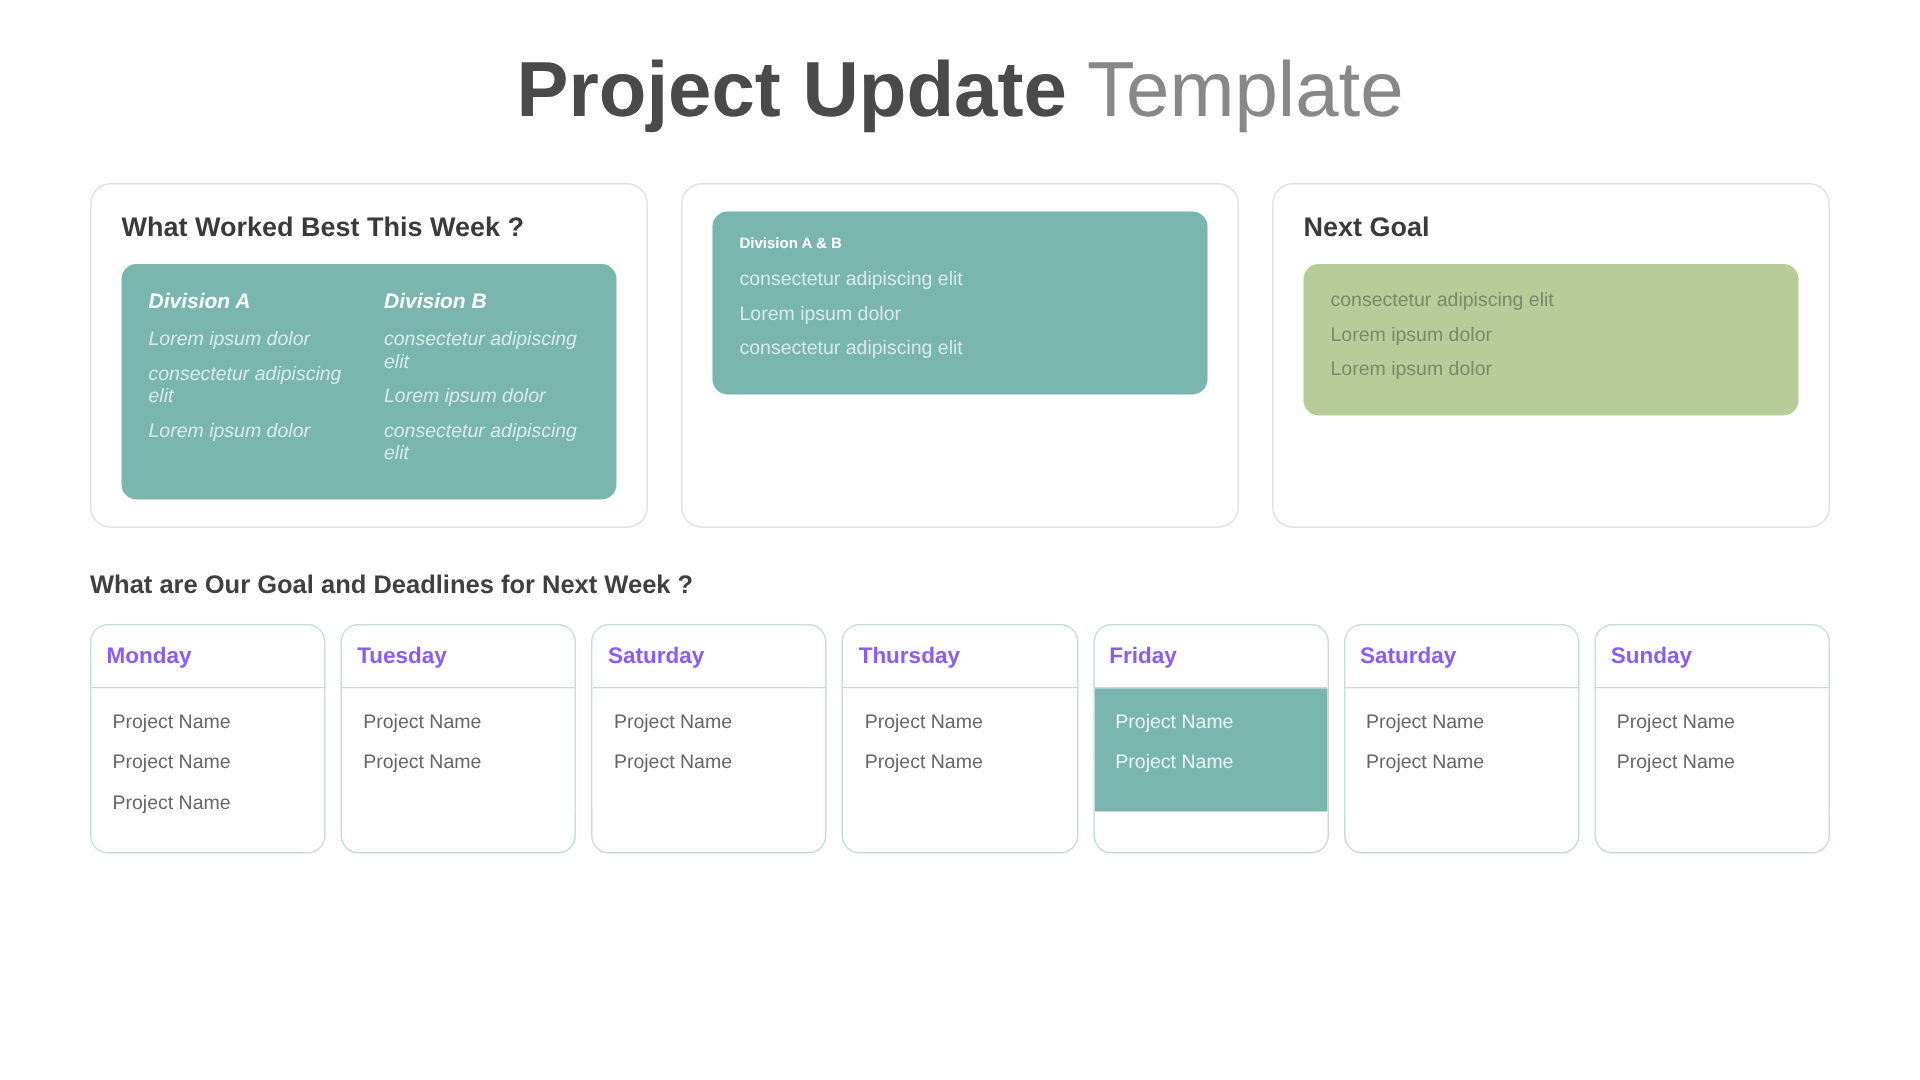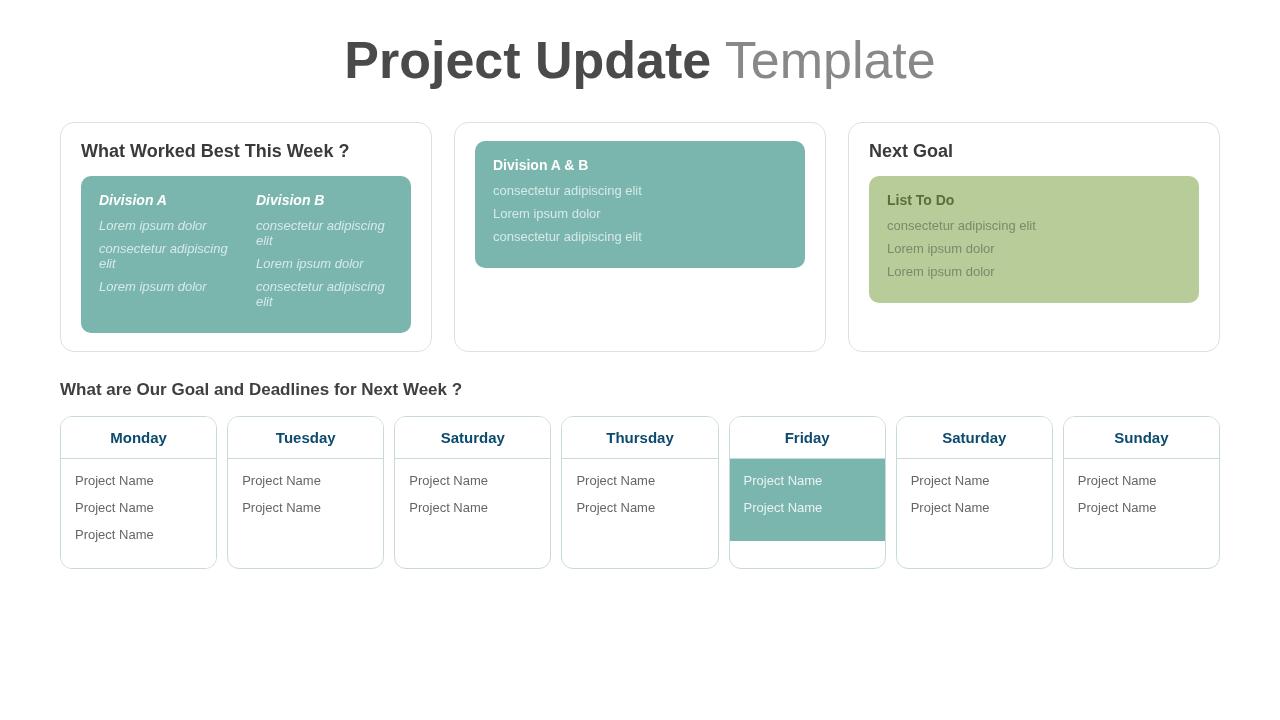--- a/index.html
+++ b/index.html
@@ -82,21 +82,21 @@
       flex: 1;
     }
 
     
     .card-adjustment .inner-box {
       background: #7ab5ae;
       border-radius: 10px;
       padding: 16px 18px;
     }
     .card-adjustment .inner-box .col-header {
-      font-size: 14px;
+      font-size: 10px;
       font-weight: 700;
       color: #ffffff;
       margin-bottom: 10px;
     }
     .card-adjustment .inner-box .col-text {
       font-size: 13px;
       color: #d6eae8;
       margin-bottom: 8px;
     }
 
@@ -137,22 +137,21 @@
       border-radius: 12px;
       border: 1.5px solid #c8dbd9;
       overflow: hidden;
     }
 
     .day-header {
       background: #ffffff;
       padding: 12px 10px;
       font-size: 15px;
       font-weight: 700;
-      color: #0c4a6e;
-      text-align: center;
+      color: #8b5cf6;
       border-bottom: 1.5px solid #c8dbd9;
     }
 
     .day-body {
       background: #ffffff;
       padding: 14px 14px;
     }
 
     .day-body.highlighted {
       background: #7ab5ae;
@@ -204,21 +203,20 @@
         <div class="col-header">Division A &amp; B</div>
         <div class="col-text">consectetur adipiscing elit</div>
         <div class="col-text">Lorem ipsum dolor</div>
         <div class="col-text">consectetur adipiscing elit</div>
       </div>
     </div>
 
     <div class="card card-nextweek">
       <div class="card-title">Next Goal</div>
       <div class="inner-box">
-        <div class="col-header">List To Do</div>
         <div class="col-text">consectetur adipiscing elit</div>
         <div class="col-text">Lorem ipsum dolor</div>
         <div class="col-text">Lorem ipsum dolor</div>
       </div>
     </div>
 
   </div>
 
   <div class="goals-title">What are Our Goal and Deadlines for Next Week ?</div>
 

